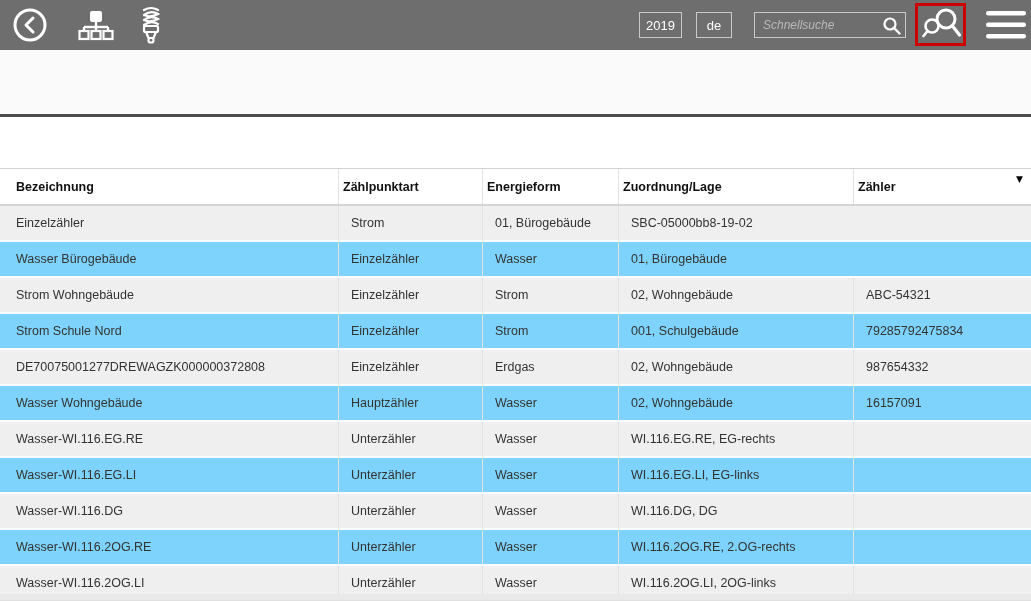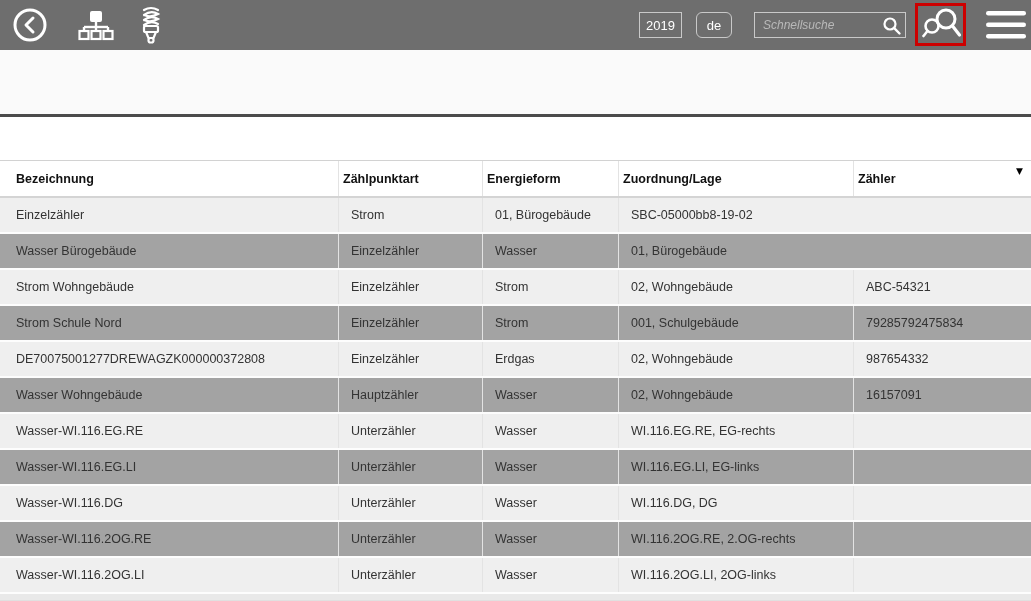--- a/index.html
+++ b/index.html
@@ -45,33 +45,33 @@
   #type-select .val { font-size:13px; font-weight:bold; color:#111; }
   .panel-icon { position:absolute; cursor:pointer; }
   .gear-glyph { font-family:"DejaVu Sans", sans-serif; color:#a3a3a3; line-height:1; }
   
   #divider { position:absolute; left:0; top:114px; width:1031px; height:3px; background:#4b4b4b; }
   
   #results-bar { position:absolute; left:0; top:117px; width:1031px; height:43px; background:#ffffff; }
   #results-title { position:absolute; left:12px; top:131px; font-size:15px; font-weight:bold; color:#000; }
   .tool-icon { position:absolute; top:126px; width:30px; height:30px; display:flex; align-items:center; justify-content:center; cursor:pointer; }
   
-  #table { position:absolute; left:0; top:160px; width:1031px;border-radius:12px; }
+  #table { position:absolute; left:0; top:168px; width:1031px;border-radius:12px; }
   .grid-cols { display:grid; grid-template-columns:338px 144px 136px 235px 178px; }
   #table-header {
     height:38px; background:#ffffff; border-top:1px solid #d2d2d2; border-bottom:2px solid #d4d4d4;
     position:relative;
   }
   #table-header .hcell {
     display:flex; align-items:center; padding-left:4px; font-size:12.5px; font-weight:bold; color:#111;
     border-left:1px solid #e3e3e3; height:100%; white-space:nowrap; overflow:hidden; cursor:pointer;
   }
   #table-header .hcell:first-child { padding-left:16px; border-left:none; }
   #sort-caret { position:absolute; right:8px; top:5px; font-size:9px; color:#000; cursor:pointer; font-family:"DejaVu Sans", sans-serif; }
-  .row { height:36px; background:#a3a3a3; border-bottom:2px solid #fdfdfd; cursor:pointer; }
+  .row { height:36px; background:#7dd3fc; border-bottom:2px solid #fdfdfd; cursor:pointer; }
   .row.odd { background:#efefef; }
   .row .cell {
     display:flex; align-items:center; padding-left:12px; font-size:12.5px; color:#333;
     border-left:1px solid #e3e3e3; height:100%; white-space:nowrap; overflow:hidden;
   }
   .row .cell:first-child { padding-left:16px; border-left:none; }
   #bottom-strip { position:absolute; left:0; top:594px; width:1031px; height:7px; background:#e9e9e9; }
   svg { display:block; }
 </style>
 </head>
@@ -114,21 +114,21 @@
           <path d="M6,15 Q13,10 20,14 Q13,18 6,15" fill="none" stroke="#fff" stroke-width="2.2" stroke-linecap="round"></path>
           <path d="M6,20 Q13,15 20,19" fill="none" stroke="#fff" stroke-width="2.2" stroke-linecap="round"></path>
           <rect x="6" y="21" width="14" height="6" rx="1.5" fill="none" stroke="#fff" stroke-width="2.2"></rect>
           <path d="M8,27 L10.5,33 L15.5,33 L18,27" fill="none" stroke="#fff" stroke-width="2.2" stroke-linejoin="round"></path>
           <rect x="10.5" y="33" width="5" height="4.5" rx="2" fill="none" stroke="#fff" stroke-width="2.2"></rect>
         </svg>
       </span>
     </div>
 
     <button class="tb-btn" style="left:639px; width:43px;">2019</button>
-    <button class="tb-btn" style="left:696px; width:36px;border-radius:6px;">de</button>
+    <button class="tb-btn" style="left:696px; width:36px;">de</button>
 
     <input id="quicksearch" type="text" placeholder="Schnellsuche" style="">
     <span id="qs-glass">
       <svg width="20" height="20" viewBox="0 0 20 20">
         <circle cx="8" cy="8" r="5.5" fill="none" stroke="#fff" stroke-width="2.2"></circle>
         <line x1="12.2" y1="12.2" x2="17.5" y2="17.5" stroke="#fff" stroke-width="2.4" stroke-linecap="round"></line>
       </svg>
     </span>
 
     <div id="adv-search">

